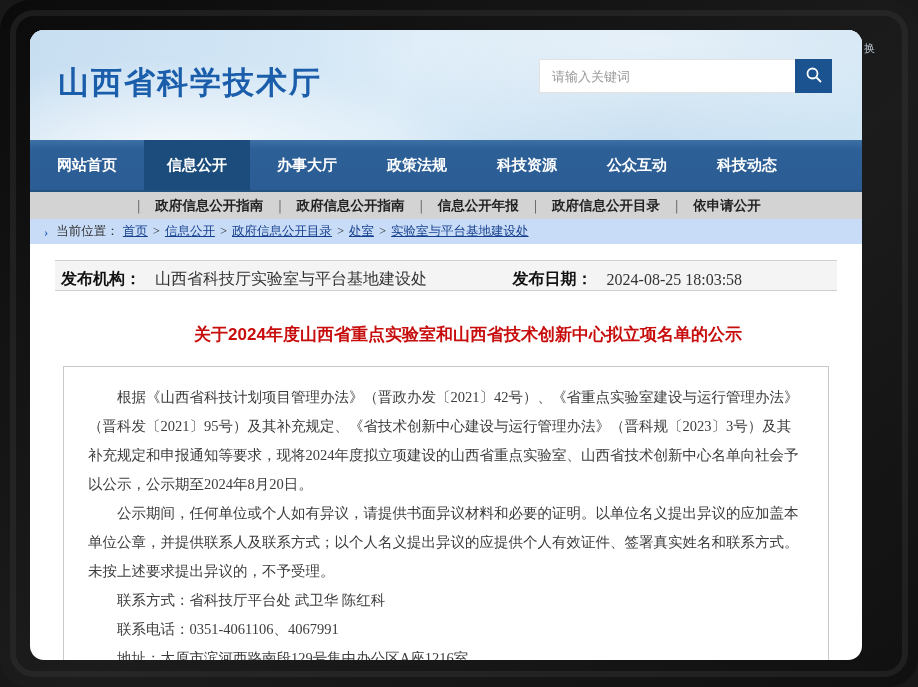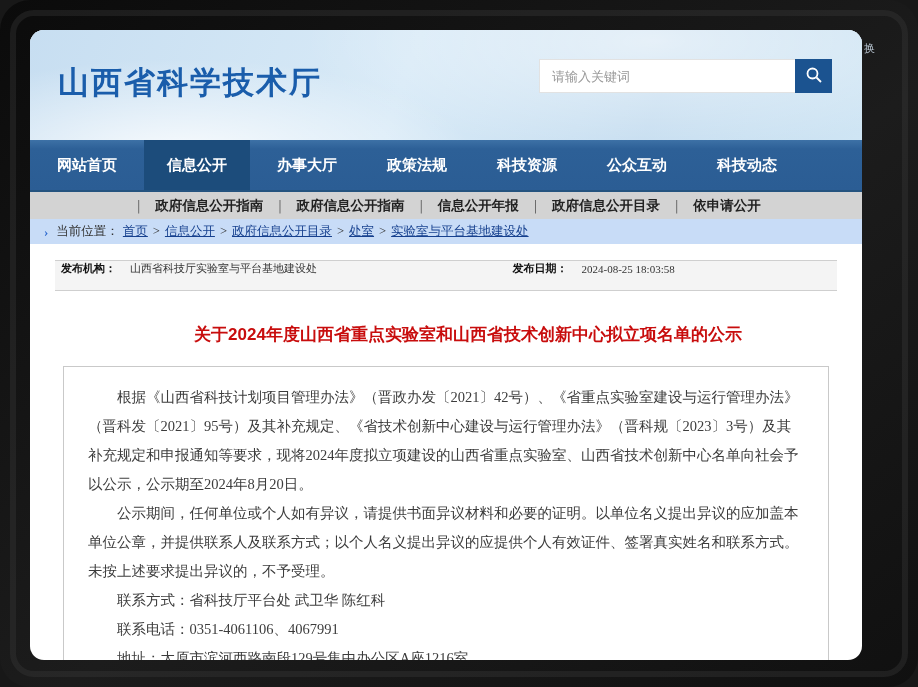--- a/index.html
+++ b/index.html
@@ -51,21 +51,21 @@
   .breadcrumb { height:25px; background:#c8dcf7; display:flex; align-items:center;
                 padding-left:14px; font-size:12.5px; color:#333; }
   .bc-arrow { color:#2f6bd0; font-weight:bold; margin-right:8px; font-size:13px; }
   .bc-label { margin-right:4px; font-weight:normal; }
   .breadcrumb a { color:#16408e; text-decoration:underline; cursor:pointer; }
   .bc-sep { margin:0 5px; color:#333; }
 
   
   .meta-row { margin:16px 25px 0 25px; height:31px; background:#f4f4f4;
               border-top:1px solid #cfcfcf; border-bottom:1px solid #cfcfcf;
-              display:flex; align-items:flex-start; font-size:11px; color:#333; }
+              display:flex; align-items:flex-end; font-size:16px; color:#333; }
   .meta-label { font-weight:bold; color:#111; margin-left:4px; }
   .meta-value { margin-left:14px; }
   .meta-date { position:absolute; left:58%; display:flex; align-items:center; }
   .meta-inner { position:relative; width:100%; display:flex; align-items:center; padding-left:2px; }
 
   
   .article-title { margin-top:32px; text-align:center; color:#c80d0d; font-size:17px;
                    font-weight:bold; font-family:"Liberation Sans",sans-serif;margin-left:44px; }
   .article-box { margin:20px 33px 0 33px; border:1px solid #c9c9c9; background:#fff;
                  padding:16px 24px 30px 24px; font-size:14.5px; color:#3c3c3c; line-height:29px; }

